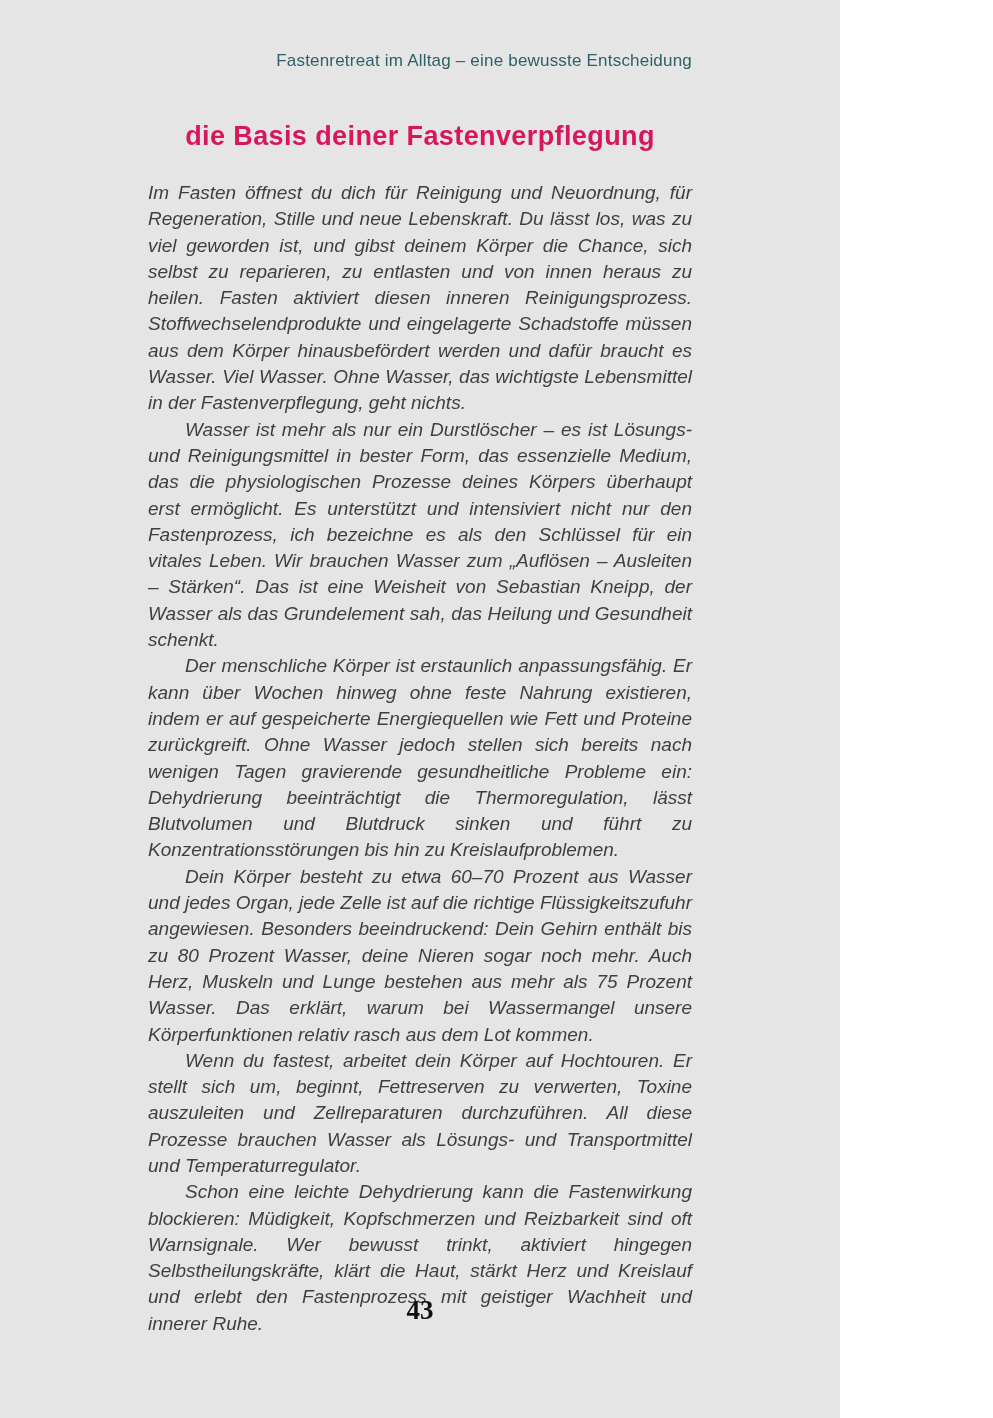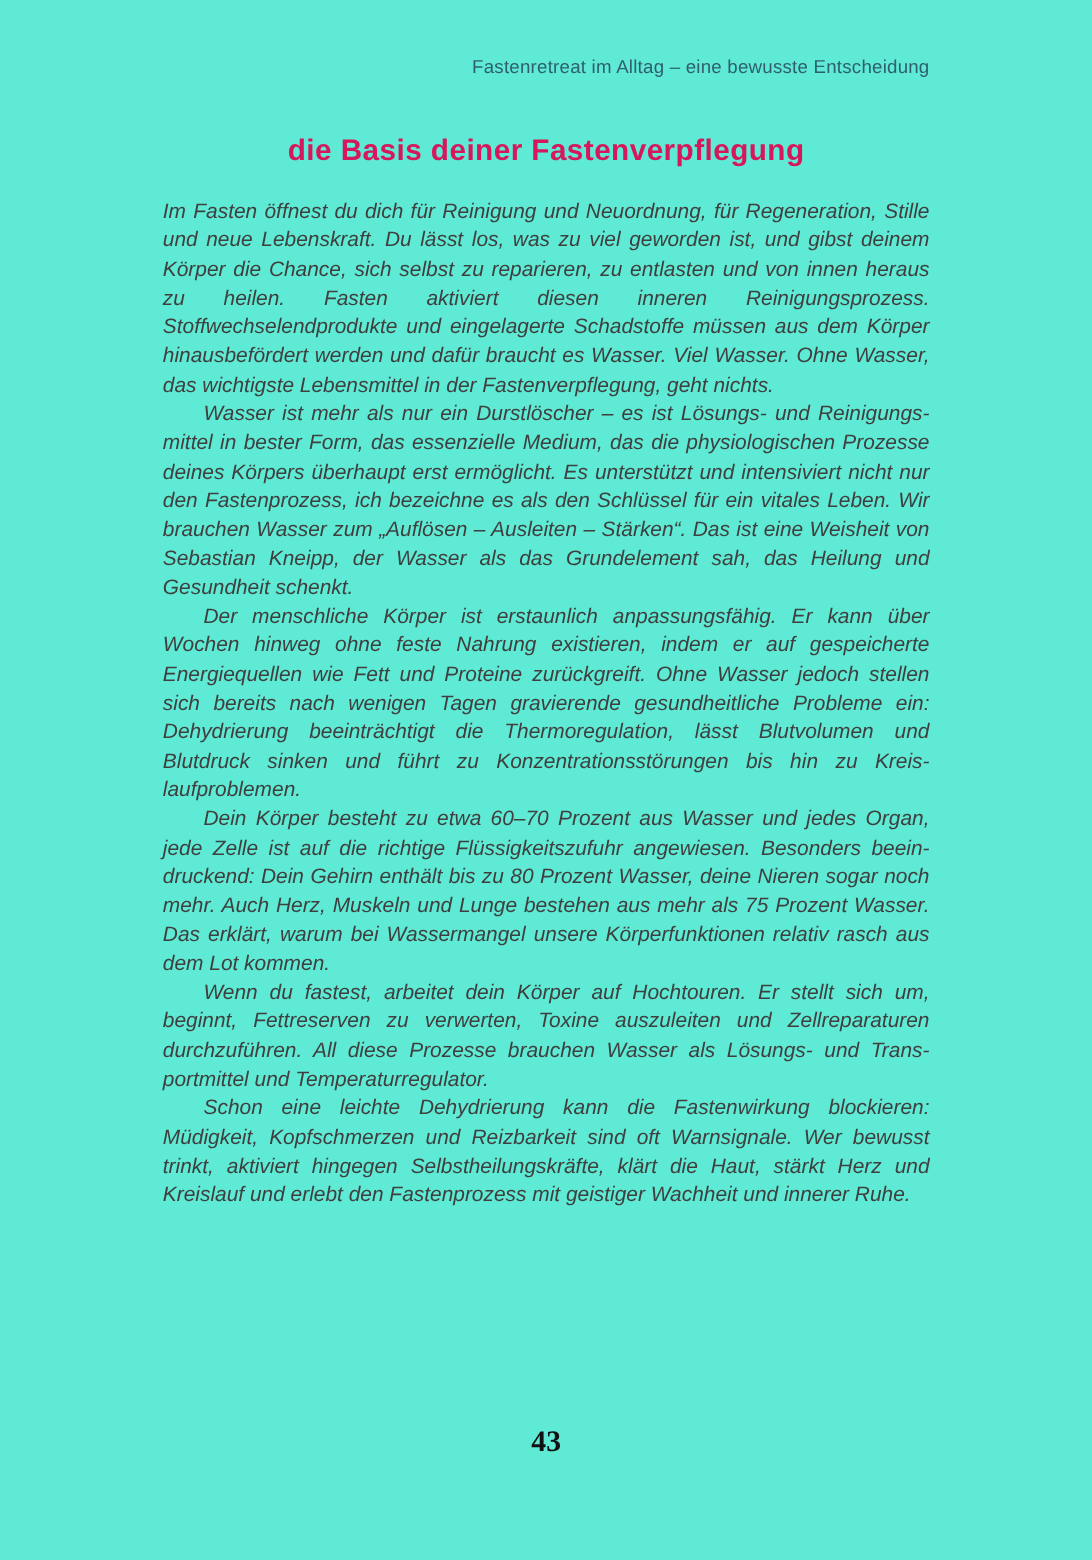--- a/index.html
+++ b/index.html
@@ -1,20 +1,20 @@
 <!DOCTYPE html>
 <html lang="de"><head>
 <meta charset="utf-8">
 <style>
   html, body { margin: 0; padding: 0; background: #ffffff; }
   .page {
     position: relative;
-    width: 993px;
+    width: 840px;
     height: 1418px;
-    background: #5eead4;
+    background: #e5e5e5;
     font-family: "Liberation Sans", sans-serif;
     overflow: hidden;
   }
   .content { padding: 0 148px; }
   .running-header {
     padding-top: 50px;
     text-align: right;
     color: #2e5f6b;
     font-size: 17px;
     line-height: 22px;

